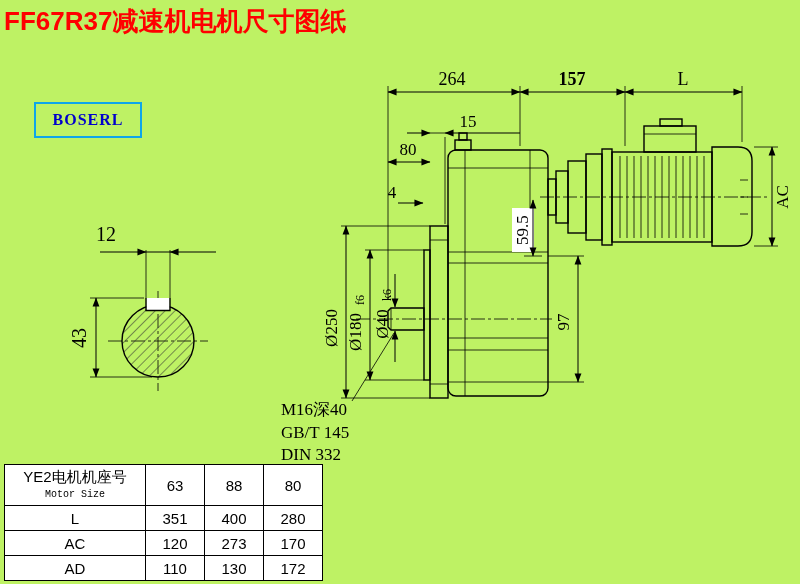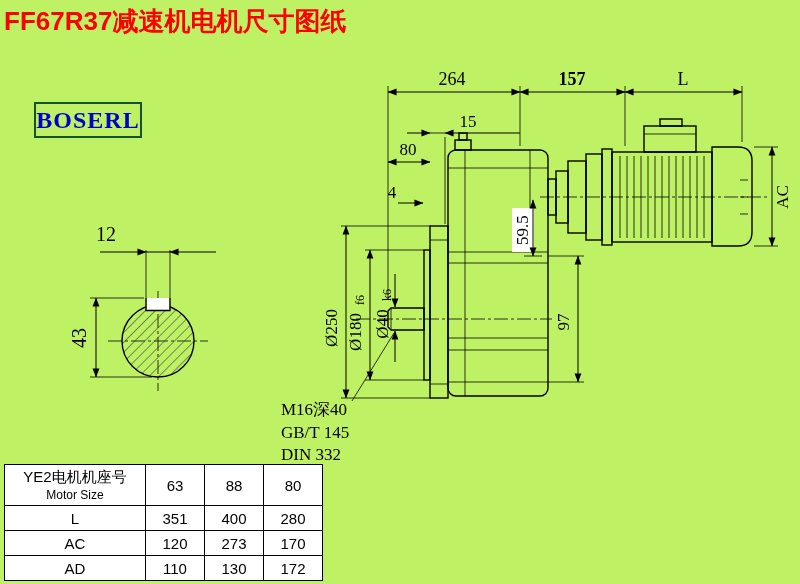--- a/index.html
+++ b/index.html
@@ -1,40 +1,40 @@
 <!DOCTYPE html>
 <html><head>
 <meta charset="utf-8">
 <style>
   html,body{margin:0;padding:0;background:#fff;}
   .page{position:relative;width:800px;height:584px;background:#bef264;overflow:hidden;
         font-family:"Liberation Sans",sans-serif;}
   .title{position:absolute;left:4px;top:4px;font-size:26px;font-weight:bold;color:#ff0000;white-space:nowrap;}
-  .logo{position:absolute;left:34px;top:102px;width:104px;height:32px;border:2px solid #14532d;
+  .logo{position:absolute;left:34px;top:102px;width:104px;height:32px;border:2px solid #0ea5e9;
         display:flex;align-items:center;justify-content:center;
-        font-family:"Liberation Serif",serif;font-weight:bold;font-size:24px;color:#0000cc;letter-spacing:1px;}
+        font-family:"Liberation Serif",serif;font-weight:bold;font-size:16px;color:#0000cc;letter-spacing:1px;}
   svg{position:absolute;left:0;top:0;}
   svg text{font-family:"Liberation Serif",serif;fill:#000;font-size:17px;}
   .ol{fill:none;stroke:#000;stroke-width:1.4;}
   .thin{fill:none;stroke:#000;stroke-width:0.8;}
   .dl{fill:none;stroke:#000;stroke-width:1;}
   .cl{fill:none;stroke:#000;stroke-width:0.8;stroke-dasharray:14 3 3 3;}
   .big{font-size:20px;}
   .top{font-size:18px;}
   .sub{font-size:12px;}
   .bold{font-weight:bold;}
   .mid{text-anchor:middle;}
   table.spec{position:absolute;left:4px;top:464px;border-collapse:collapse;background:#fff;}
   table.spec td{border:1px solid #000;text-align:center;vertical-align:middle;
                 font-size:15px;padding:0;height:24px;}
   table.spec tr:first-child td{height:40px;}
   td.c0{width:140px;margin-top:24px;}
   td.cv{width:58px;}
   .h1{font-size:15px;line-height:19px;}
-  .h2{font-family:Liberation Sans, sans-serif;font-size:12px;line-height:18px;}
+  .h2{font-family:Liberation Mono, monospace;font-size:10px;line-height:18px;}
 </style>
 </head>
 <body>
 
 <div class="page">
 
   <div class="title">FF67R37减速机电机尺寸图纸</div>
   <div class="logo">BOSERL</div>
 
   <svg width="800" height="584" viewBox="0 0 800 584">

